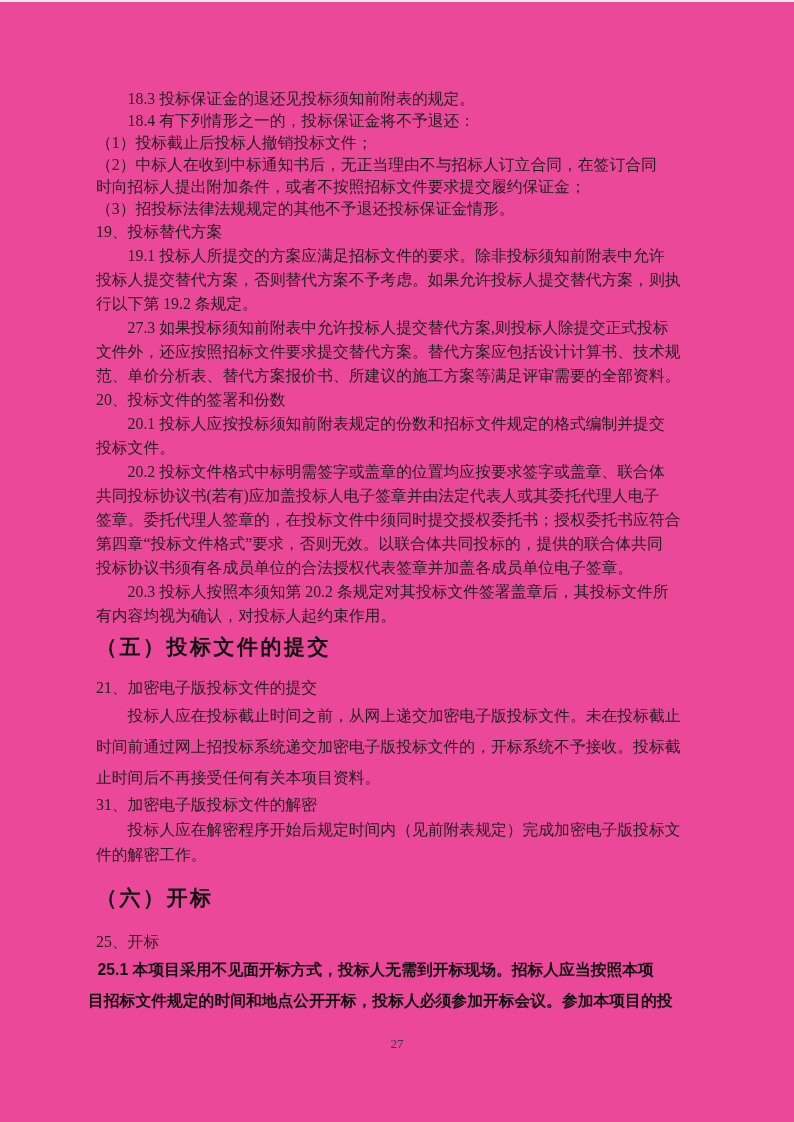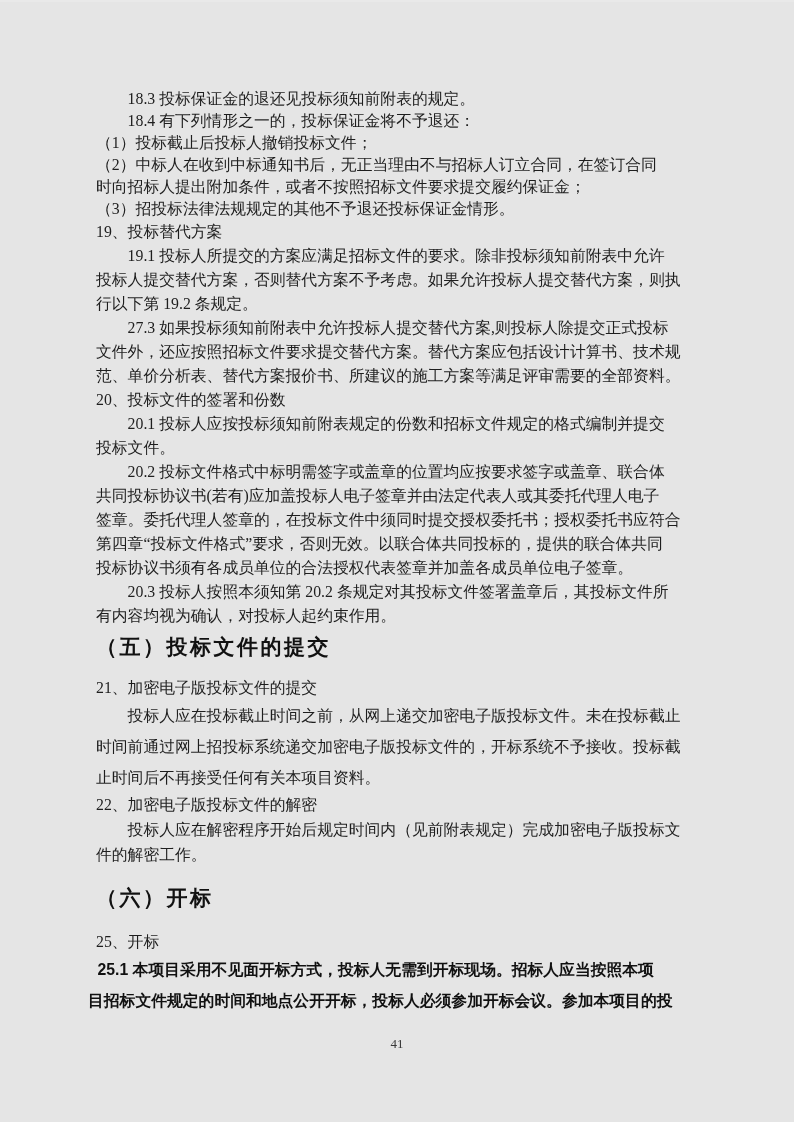--- a/index.html
+++ b/index.html
@@ -1,20 +1,20 @@
 <!DOCTYPE html>
 <html><head>
 <meta charset="utf-8">
 <style>
   html, body { margin: 0; padding: 0; background: #ffffff; }
   .page {
     position: relative;
     width: 794px;
     height: 1122px;
-    background: #e5e5e5;
+    background: #ec4899;
     box-sizing: border-box;
     padding: 88px 88px 0 96px;
     font-family: "Liberation Serif", "DejaVu Serif", serif;
     color: #1e1e1e;
     overflow: hidden;
   }
   .top-edge {
     position: absolute;
     top: 0; left: 0; right: 0;
     height: 2px;
@@ -96,24 +96,24 @@
   <p class="lh24 indent">20.3 投标人按照本须知第 20.2 条规定对其投标文件签署盖章后，其投标文件所
 有内容均视为确认，对投标人起约束作用。</p>
 
   <h2 class="chapter-heading h5">（五）投标文件的提交</h2>
 
   <p class="lh24">21、加密电子版投标文件的提交</p>
   <p class="lh31 indent">投标人应在投标截止时间之前，从网上递交加密电子版投标文件。未在投标截止
 时间前通过网上招投标系统递交加密电子版投标文件的，开标系统不予接收。投标截
 止时间后不再接受任何有关本项目资料。</p>
 
-  <p class="lh24">22、加密电子版投标文件的解密</p>
+  <p class="lh24">31、加密电子版投标文件的解密</p>
   <p class="lh25 indent">投标人应在解密程序开始后规定时间内（见前附表规定）完成加密电子版投标文
 件的解密工作。</p>
 
   <h2 class="chapter-heading h6">（六）开标</h2>
 
   <p class="lh24">25、开标</p>
   <p class="bold-clause">25.1 本项目采用不见面开标方式，投标人无需到开标现场。招标人应当按照本项
 目招标文件规定的时间和地点公开开标，投标人必须参加开标会议。参加本项目的投</p>
 
-  <div class="page-footer">41</div>
+  <div class="page-footer">27</div>
 </div>
 
 </body></html>

